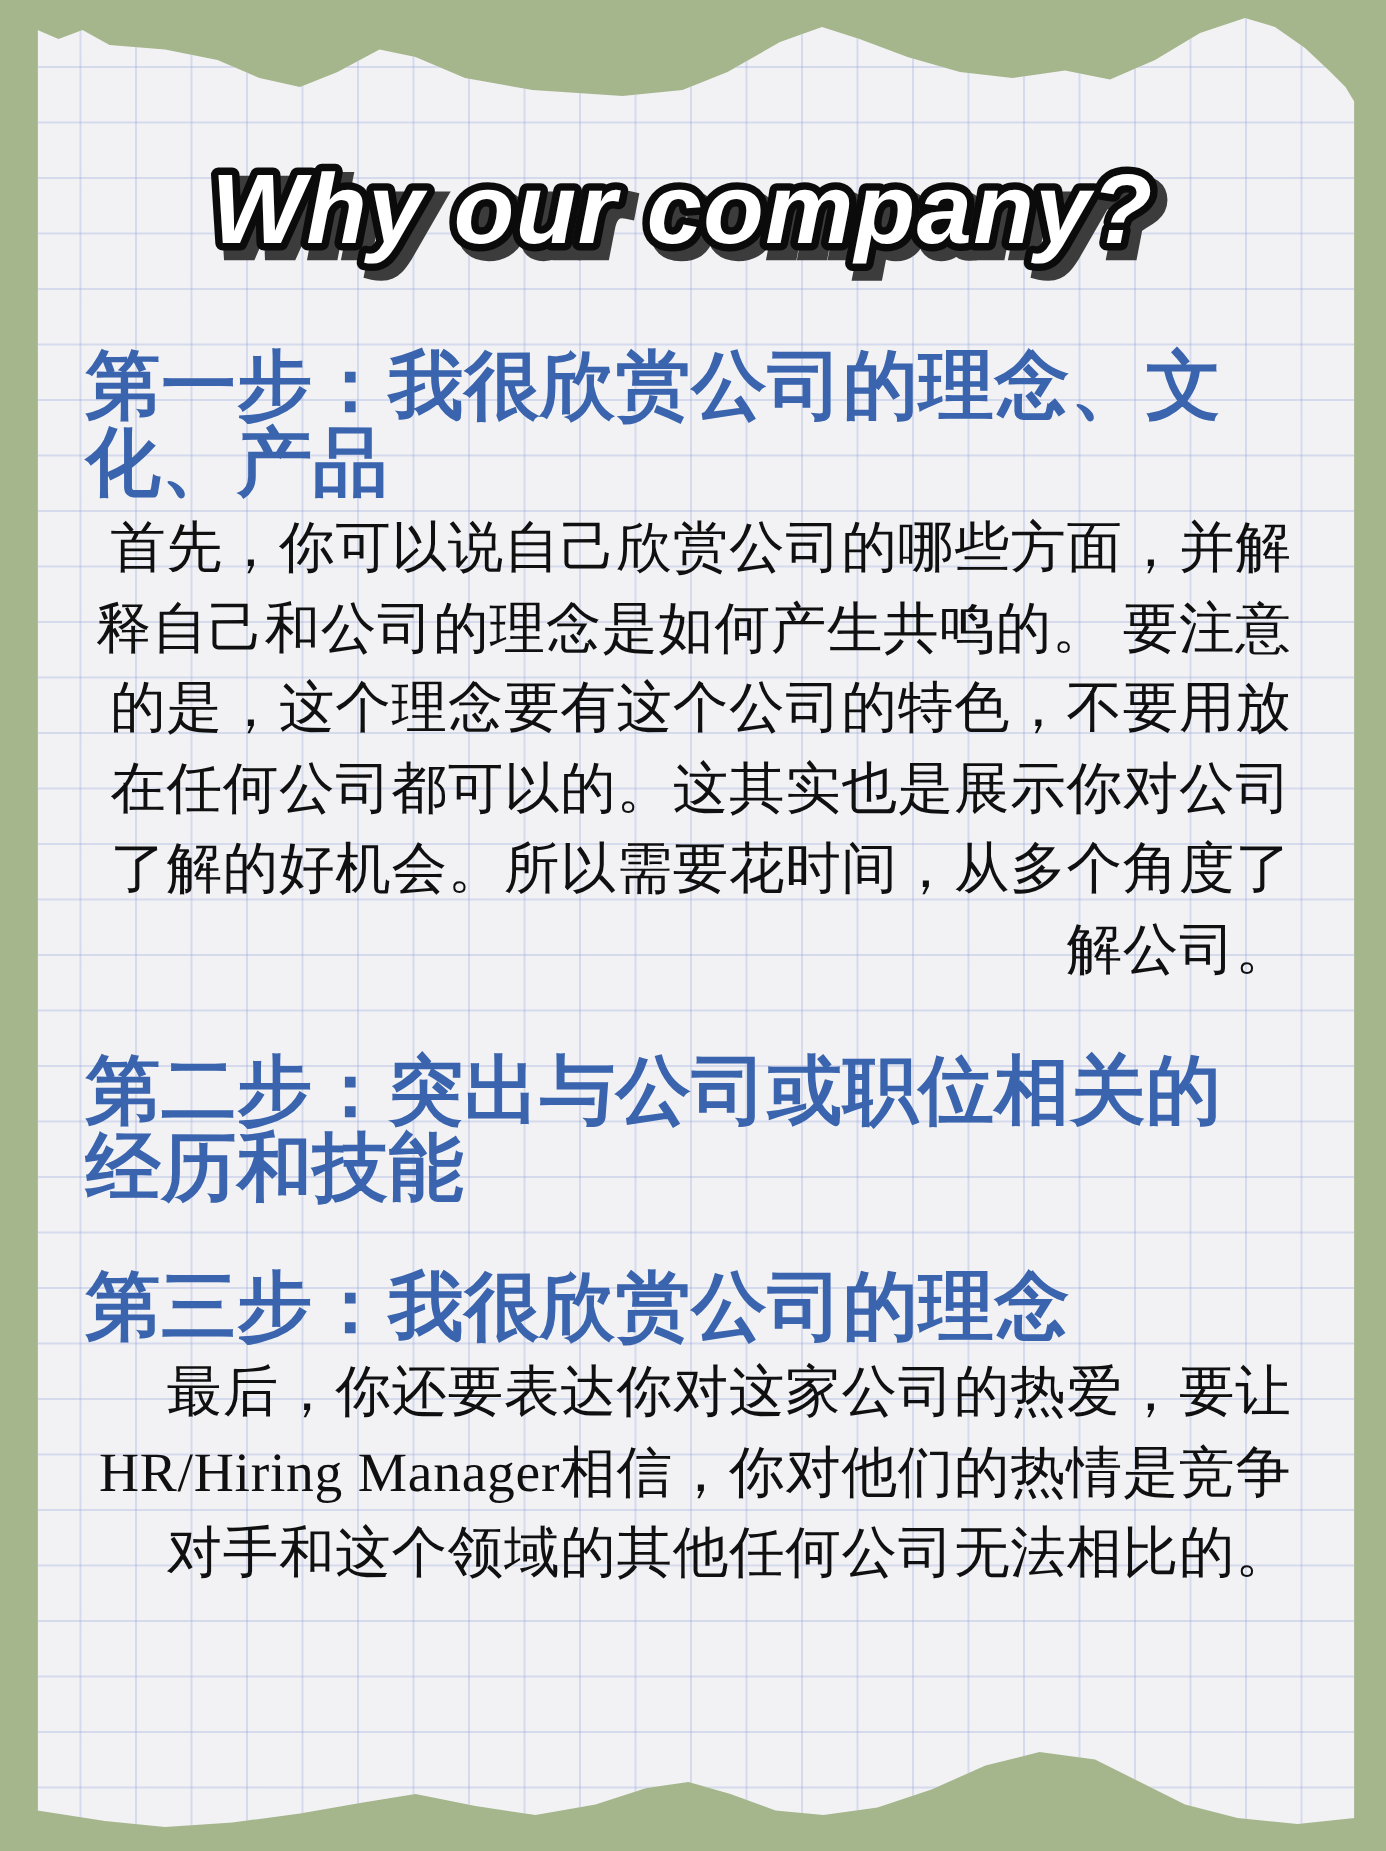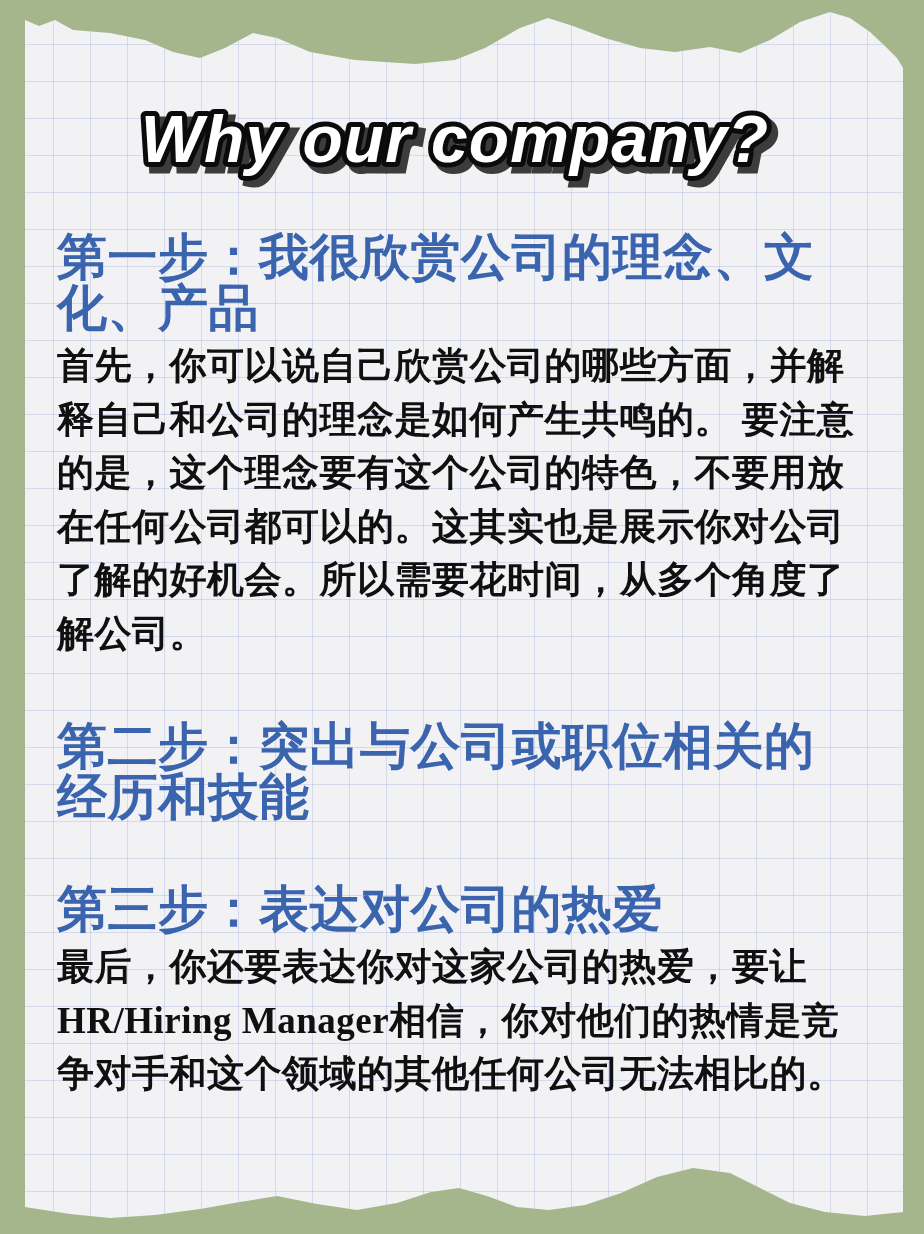--- a/index.html
+++ b/index.html
@@ -75,39 +75,40 @@
     paint-order: stroke;
   }
   .title-main {
     fill: #ffffff;
     stroke: #0b0b0b;
     stroke-width: 10px;
     paint-order: stroke;
     stroke-linejoin: round;
   }
 
-  .section { margin-top: 61px; }
+  .section { margin-top: 42px; }
   .section.first { margin-top: 26px; }
 
   .section-heading {
     color: #3a64ae;
     font-size: 50px;
     font-weight: 700;
     line-height: 51px;
     margin: 0 0 5px 0;
     letter-spacing: 0.5px;
   }
   .section-body {
     color: #101010;
     font-size: 37px;
-    font-weight: 700;
+    font-weight: 400;
     line-height: 53.5px;
     margin: 0;
     white-space: pre-wrap;
     letter-spacing: 0.5px;
+    text-align: right;
   }
 </style>
 </head>
 <body>
 
 <div class="paper">
   <div class="content">
 
     <div class="title-wrap">
       <svg class="title-svg" viewBox="0 0 804 122">
@@ -119,18 +120,18 @@
     <div class="section first">
       <h2 class="section-heading">第一步：我很欣赏公司的理念、文化、产品</h2>
       <p class="section-body">首先，你可以说自己欣赏公司的哪些方面，并解释自己和公司的理念是如何产生共鸣的。 要注意的是，这个理念要有这个公司的特色，不要用放在任何公司都可以的。这其实也是展示你对公司了解的好机会。所以需要花时间，从多个角度了解公司。</p>
     </div>
 
     <div class="section">
       <h2 class="section-heading">第二步：突出与公司或职位相关的经历和技能</h2>
     </div>
 
     <div class="section">
-      <h2 class="section-heading">第三步：表达对公司的热爱</h2>
+      <h2 class="section-heading">第三步：我很欣赏公司的理念</h2>
       <p class="section-body">最后，你还要表达你对这家公司的热爱，要让HR/Hiring Manager相信，你对他们的热情是竞争对手和这个领域的其他任何公司无法相比的。</p>
     </div>
 
   </div>
 </div>
 
 </body></html>

